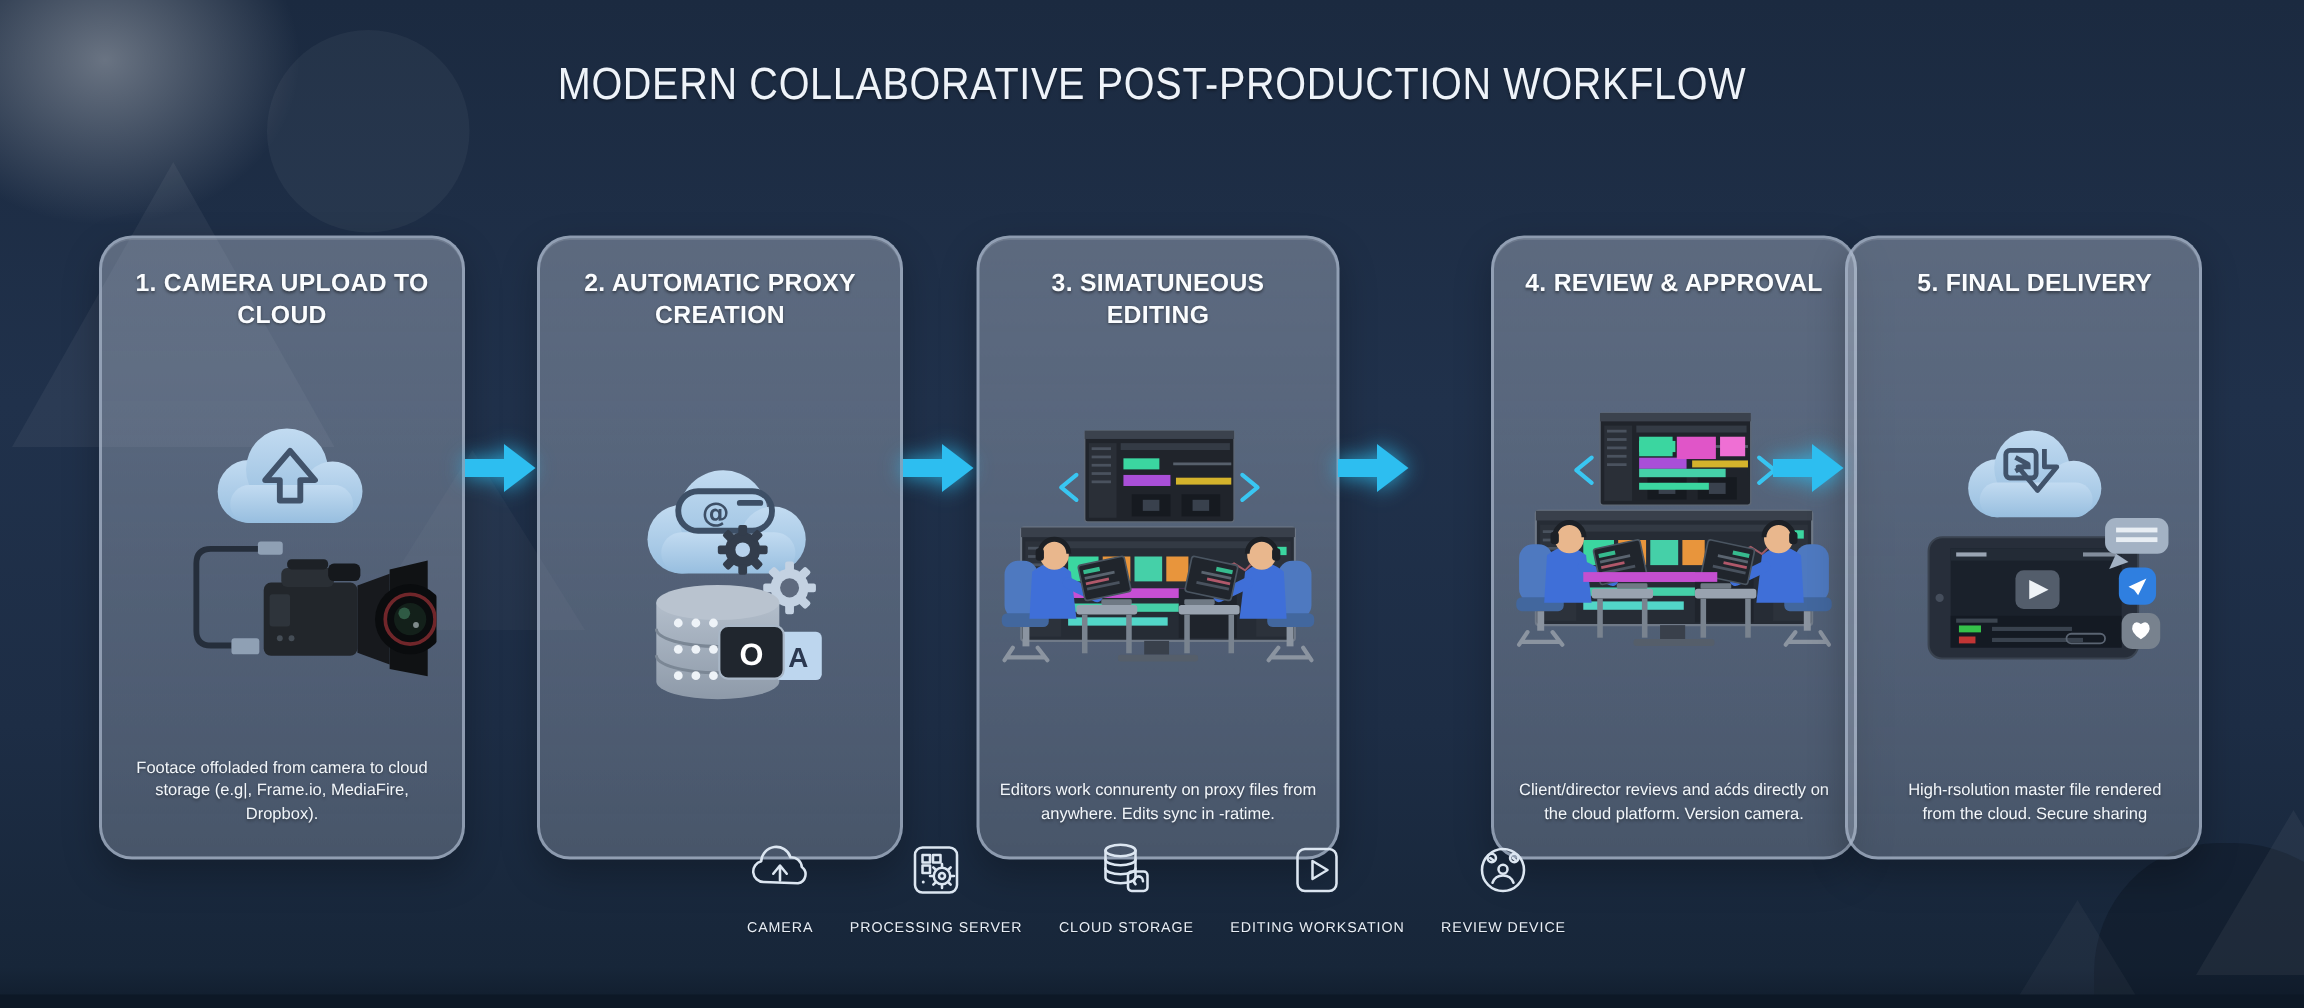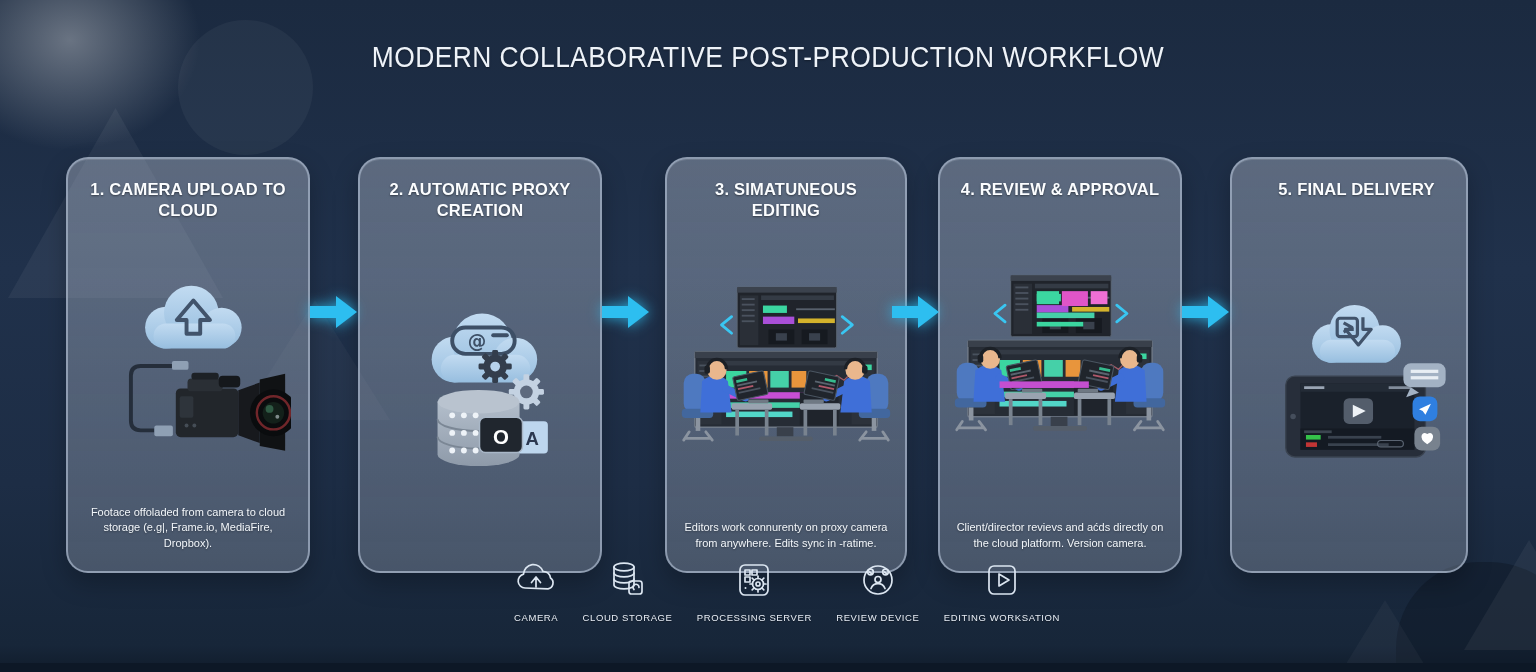--- a/index.html
+++ b/index.html
@@ -39,21 +39,21 @@
   .card-icon{flex:1;display:flex;align-items:center;justify-content:center;width:100%;}
   .card-desc{
     font-size:11px;line-height:1.4;text-align:center;color:#f2f6fa;
     text-shadow:0 1px 2px rgba(0,0,0,.35);margin-bottom:4px;
   }
   .flow-arrow{position:absolute;top:292px;width:48px;height:40px;}
   .flow-arrow svg{filter:drop-shadow(0 0 7px rgba(45,190,240,.85));}
 
   .legend{
     position:absolute;left:498px;top:560px;width:546px;
-    display:flex;justify-content:space-between;align-items:center;margin-left:16px;
+    display:flex;justify-content:space-between;align-items:center;
   }
   .legend-item{display:flex;flex-direction:column;align-items:center;}
   .legend-item svg{stroke:#dce6f1;fill:none;stroke-width:1.7;stroke-linecap:round;stroke-linejoin:round;}
   .legend-label{
     margin-top:8px;font-size:9.5px;letter-spacing:.6px;color:#e8eef6;white-space:nowrap;
     text-shadow:0 1px 1px rgba(0,0,0,.4);
   }
 </style>
 </head>
 <body>
@@ -243,31 +243,31 @@
       <g>
         <rect x="142" y="124" width="32" height="33" rx="4" fill="#bdd6ee"></rect>
         <text x="158" y="148" text-anchor="middle" font-size="19" fill="#2b3850" font-weight="bold">A</text>
         <rect x="104" y="120" width="44" height="36" rx="6" fill="#20262e" stroke="#a9b7c7" stroke-width="1.5"></rect>
         <text x="126" y="147" text-anchor="middle" font-size="21" fill="#ffffff" font-weight="bold">O</text>
       </g>
     </svg>
   </div>
 </div>
 
-<div class="card" style="left:651px;width:242px;margin-left:14px;">
+<div class="card" style="left:651px;width:242px;">
   <div class="card-heading">3. SIMATUNEOUS EDITING</div>
   <div class="card-icon">
     <svg width="218" height="180" viewBox="0 0 230 190">
       <use href="#sym-workstation"></use>
     </svg>
   </div>
-  <div class="card-desc">Editors work connurenty on proxy camera from anywhere. Edits sync in -ratime.</div>
-</div>
-
-<div class="card" style="left:938px;width:244px;">
+  <div class="card-desc">Editors work connurenty on proxy files from anywhere. Edits sync in -ratime.</div>
+</div>
+
+<div class="card" style="left:994px;width:244px;">
   <div class="card-heading">4. REVIEW &amp; APPROVAL</div>
   <div class="card-icon">
     <svg width="218" height="180" viewBox="0 0 230 190">
       <use href="#sym-workstation"></use>
 
       <rect x="90" y="21" width="24" height="14" fill="#3bd6a0"></rect>
       <rect x="117" y="21" width="28" height="16" fill="#e055c8"></rect>
       <rect x="148" y="21" width="18" height="14" fill="#ef6fd4"></rect>
       <rect x="90" y="44" width="62" height="6" fill="#45d0a8"></rect>
       <rect x="90" y="54" width="50" height="5" fill="#3bd6a0"></rect>
@@ -309,20 +309,21 @@
           <rect x="136" y="0" width="30" height="3.5" fill="#e8eef4"></rect>
           <path d="M136,12 l-5,11 14,-5 z" fill="#a3b2c4"></path>
           <rect x="138" y="22" width="27" height="27" rx="8" fill="#2f7fe0"></rect>
           <path d="M145,36 l13,-6 -6,12 -3,-4 z" fill="#ffffff"></path>
           <rect x="140" y="55" width="28" height="26" rx="8" fill="#78828e"></rect>
           <path d="M154,74 q-8,-5 -6,-10 q2,-4 6,-1 q4,-3 6,1 q2,5 -6,10 z" fill="#ffffff"></path>
         </g>
       </g>
     </svg>
   </div>
+  <div class="card-desc">High-rsolution master file rendered from the cloud. Secure sharing</div>
 </div>
 
 <div class="flow-arrow" style="left:310px;">
   <svg width="48" height="40" viewBox="0 0 48 40">
       <polygon points="0,14 26,14 26,4 47,20 26,36 26,26 0,26" fill="#2dbef0"></polygon>
     </svg>
 </div>
 <div class="flow-arrow" style="left:602px;">
   <svg width="48" height="40" viewBox="0 0 48 40">
       <polygon points="0,14 26,14 26,4 47,20 26,36 26,26 0,26" fill="#2dbef0"></polygon>
@@ -341,65 +342,65 @@
 
 <div class="legend">
   <div class="legend-item">
     <span>
       <svg width="44" height="40" viewBox="0 0 44 40">
         <path d="M11,28 a7,7 0 0 1 -1.5,-13.8 a10,10 0 0 1 19.5,-2.7 a7,7 0 0 1 7.5,6.5 a6,6 0 0 1 -2.5,10.8 z"></path>
         <path d="M22,27 v-9 M17.5,22.5 L22,17 l4.5,5.5"></path>
       </svg>
     </span>
     <span class="legend-label">CAMERA</span>
-  </div>
-  <div class="legend-item">
-    <span>
-      <svg width="44" height="40" viewBox="0 0 44 40">
-        <ellipse cx="18" cy="7" rx="10" ry="3.8"></ellipse>
-        <path d="M8,7 V25 a10,3.8 0 0 0 20,0 V7"></path>
-        <path d="M8,13 a10,3.8 0 0 0 20,0"></path>
-        <path d="M8,19 a10,3.8 0 0 0 20,0"></path>
-        <rect x="23" y="21" width="13" height="13" rx="2.5"></rect>
-        <path d="M28,29.5 a3,3 0 1 1 5,-2"></path>
-      </svg>
-    </span>
-    <span class="legend-label">CLOUD STORAGE</span>
   </div>
   <div class="legend-item">
     <span>
       <svg width="44" height="40" viewBox="0 0 44 40">
         <rect x="8" y="5" width="28" height="30" rx="5"></rect>
         <rect x="13" y="10" width="5" height="5"></rect>
           <rect x="20" y="10" width="5" height="5"></rect>
           <rect x="13" y="17" width="5" height="5"></rect>
         <circle cx="26" cy="24" r="5.5"></circle>
           <circle cx="26" cy="24" r="2"></circle>
         <path d="M26,18.5 v-2.5 M26,29.5 v2.5 M20.5,24 h-2.5 M31.5,24 h2.5 M22,20 l-1.8,-1.8 M30,28 l1.8,1.8 M30,20 l1.8,-1.8 M22,28 l-1.8,1.8"></path>
         <circle cx="13.5" cy="28" r="1" fill="#dce6f1" stroke="none"></circle>
       </svg>
     </span>
     <span class="legend-label">PROCESSING SERVER</span>
   </div>
   <div class="legend-item">
     <span>
       <svg width="44" height="40" viewBox="0 0 44 40">
+        <ellipse cx="18" cy="7" rx="10" ry="3.8"></ellipse>
+        <path d="M8,7 V25 a10,3.8 0 0 0 20,0 V7"></path>
+        <path d="M8,13 a10,3.8 0 0 0 20,0"></path>
+        <path d="M8,19 a10,3.8 0 0 0 20,0"></path>
+        <rect x="23" y="21" width="13" height="13" rx="2.5"></rect>
+        <path d="M28,29.5 a3,3 0 1 1 5,-2"></path>
+      </svg>
+    </span>
+    <span class="legend-label">CLOUD STORAGE</span>
+  </div>
+  <div class="legend-item">
+    <span>
+      <svg width="44" height="40" viewBox="0 0 44 40">
+        <rect x="9" y="6" width="26" height="28" rx="5"></rect>
+        <path d="M19,14 v12 l10,-6 z"></path>
+      </svg>
+    </span>
+    <span class="legend-label">EDITING WORKSATION</span>
+  </div>
+  <div class="legend-item">
+    <span>
+      <svg width="44" height="40" viewBox="0 0 44 40">
         <circle cx="22" cy="20" r="14"></circle>
         <circle cx="22" cy="19.5" r="3"></circle>
         <path d="M15,28.5 a7.5,7.5 0 0 1 14,0"></path>
         <circle cx="14.5" cy="12" r="2.8"></circle>
           <path d="M13.5,12 l2,1.5"></path>
         <circle cx="29.5" cy="12" r="2.8"></circle>
           <path d="M28.5,12 l2,1.5"></path>
       </svg>
     </span>
     <span class="legend-label">REVIEW DEVICE</span>
   </div>
-  <div class="legend-item">
-    <span>
-      <svg width="44" height="40" viewBox="0 0 44 40">
-        <rect x="9" y="6" width="26" height="28" rx="5"></rect>
-        <path d="M19,14 v12 l10,-6 z"></path>
-      </svg>
-    </span>
-    <span class="legend-label">EDITING WORKSATION</span>
-  </div>
 </div>
 
 </body></html>

